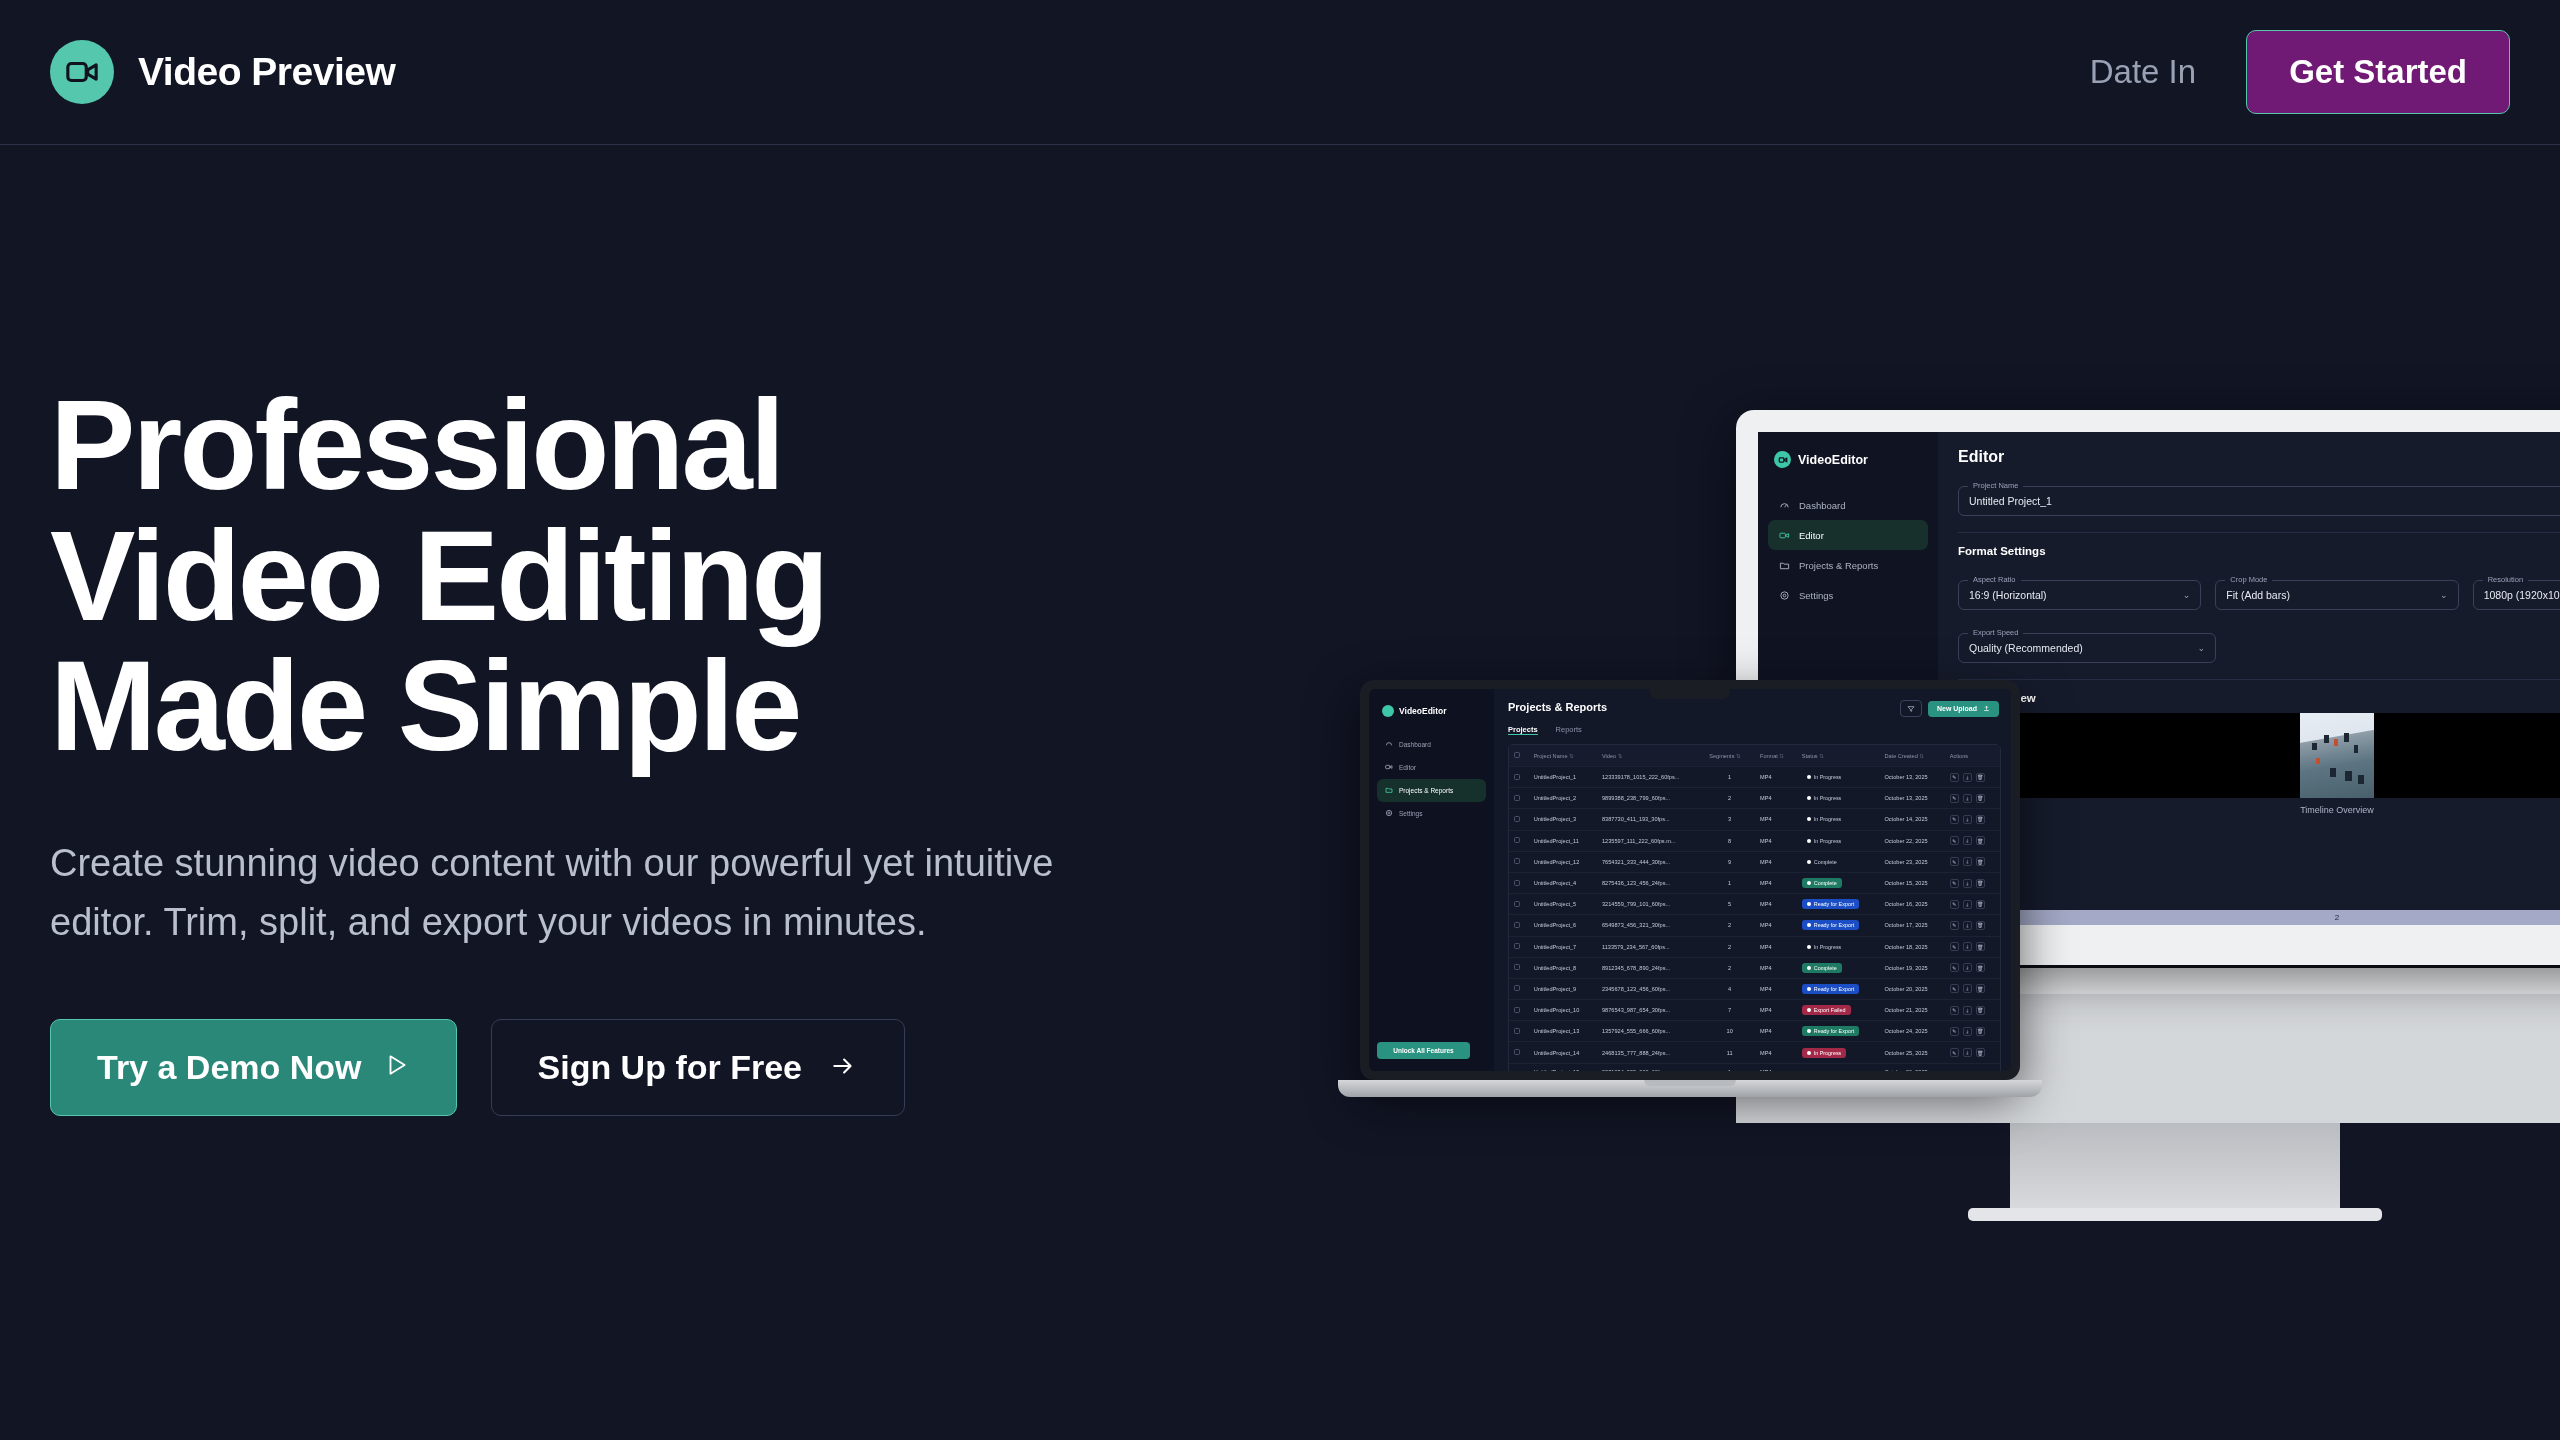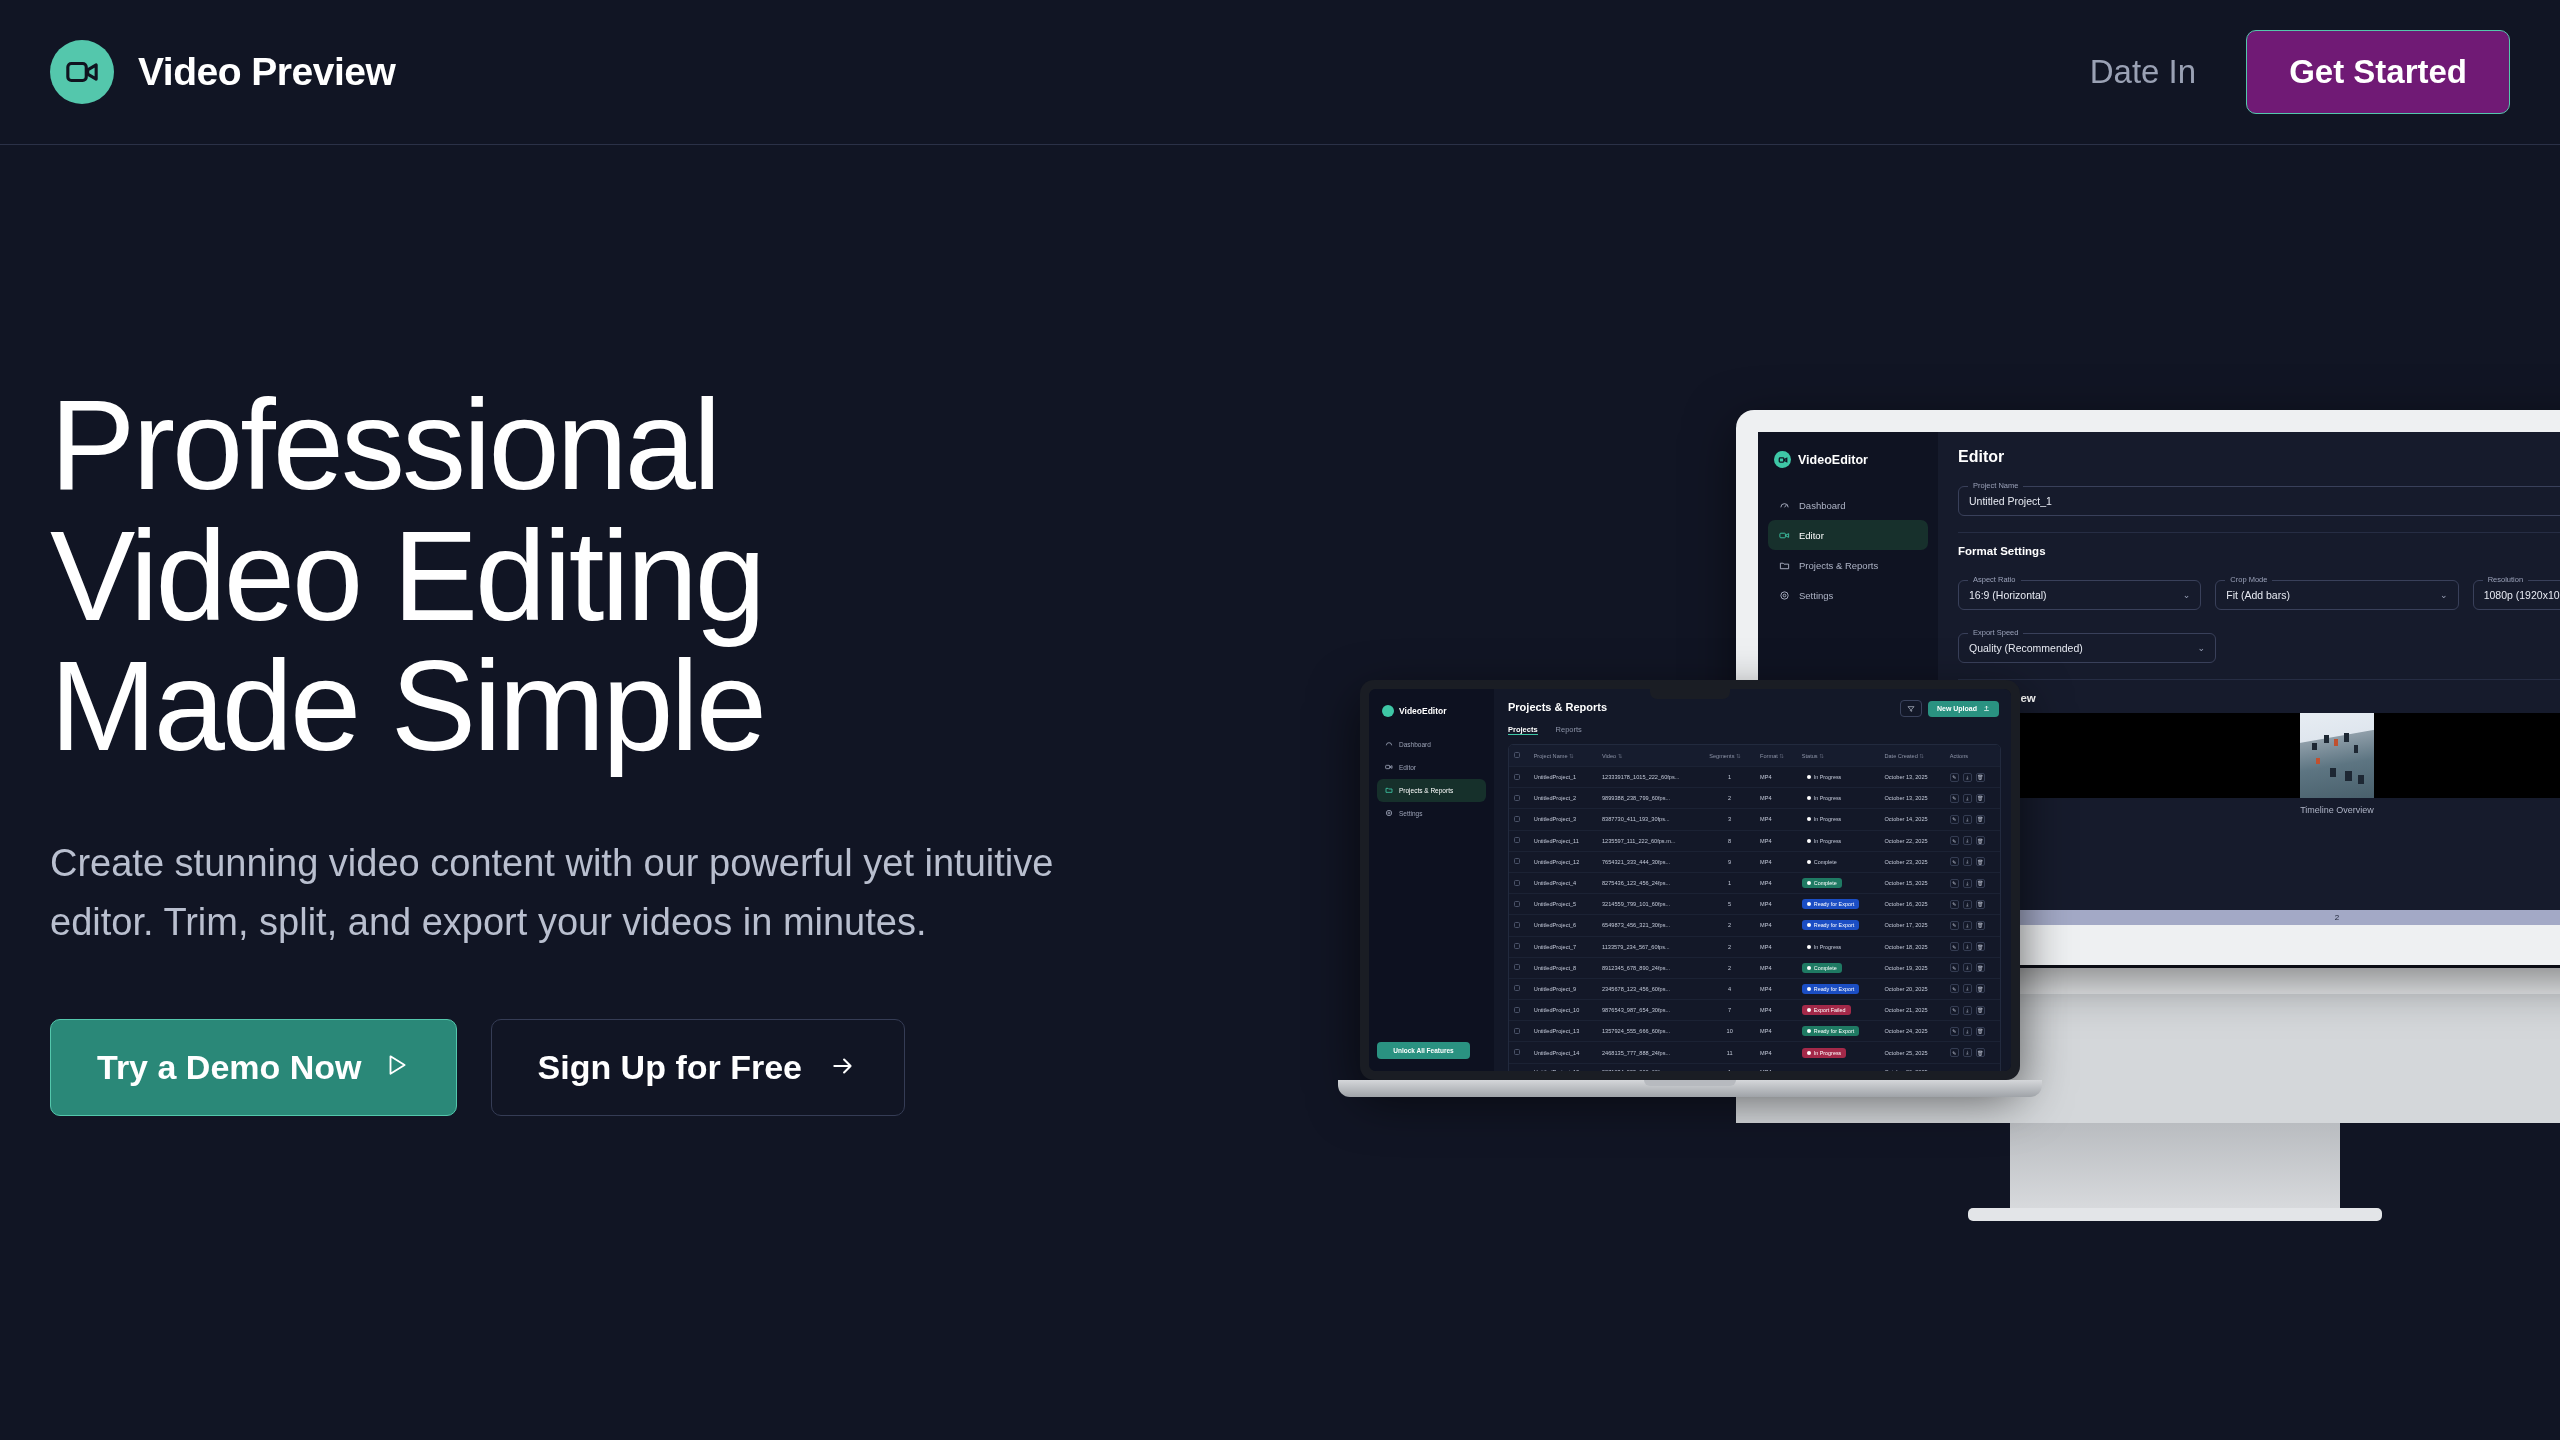--- a/index.html
+++ b/index.html
@@ -24,21 +24,21 @@
   .signin{ font-size:33px; color:#9aa1b4; font-weight:500; background:none; border:none; cursor:pointer; font-family:inherit; }
   .get-started{
     background:#701a75; border:1.5px solid #54c7ac; border-radius:10px;
     color:#fff; font-size:33px; font-weight:bold; padding:22px 42px; cursor:pointer;
     font-family:inherit;
   }
 
   
   .hero{ position:absolute; left:50px; top:380px; width:1100px; }
   .hero h1{
-    font-size:128px; line-height:1.02; font-weight:normal; letter-spacing:-3px; color:#fff;
+    font-size:128px; line-height:1.02; font-weight:bold; letter-spacing:-3px; color:#fff;
   }
   .hero h1 span{ display:block; }
   .hero p{
     margin-top:62px; font-size:38px; line-height:1.55; color:#b9bfcf; max-width:1060px; font-weight:400;
   }
   .hero-buttons{ margin-top:68px; display:flex; gap:34px; }
   .btn-primary{
     background:#2a8878; border:1.5px solid #54c7ac; border-radius:10px; color:#fff;
     font-size:34px; font-weight:bold; padding:28px 46px; display:flex; align-items:center;
     gap:22px; cursor:pointer; font-family:inherit;

